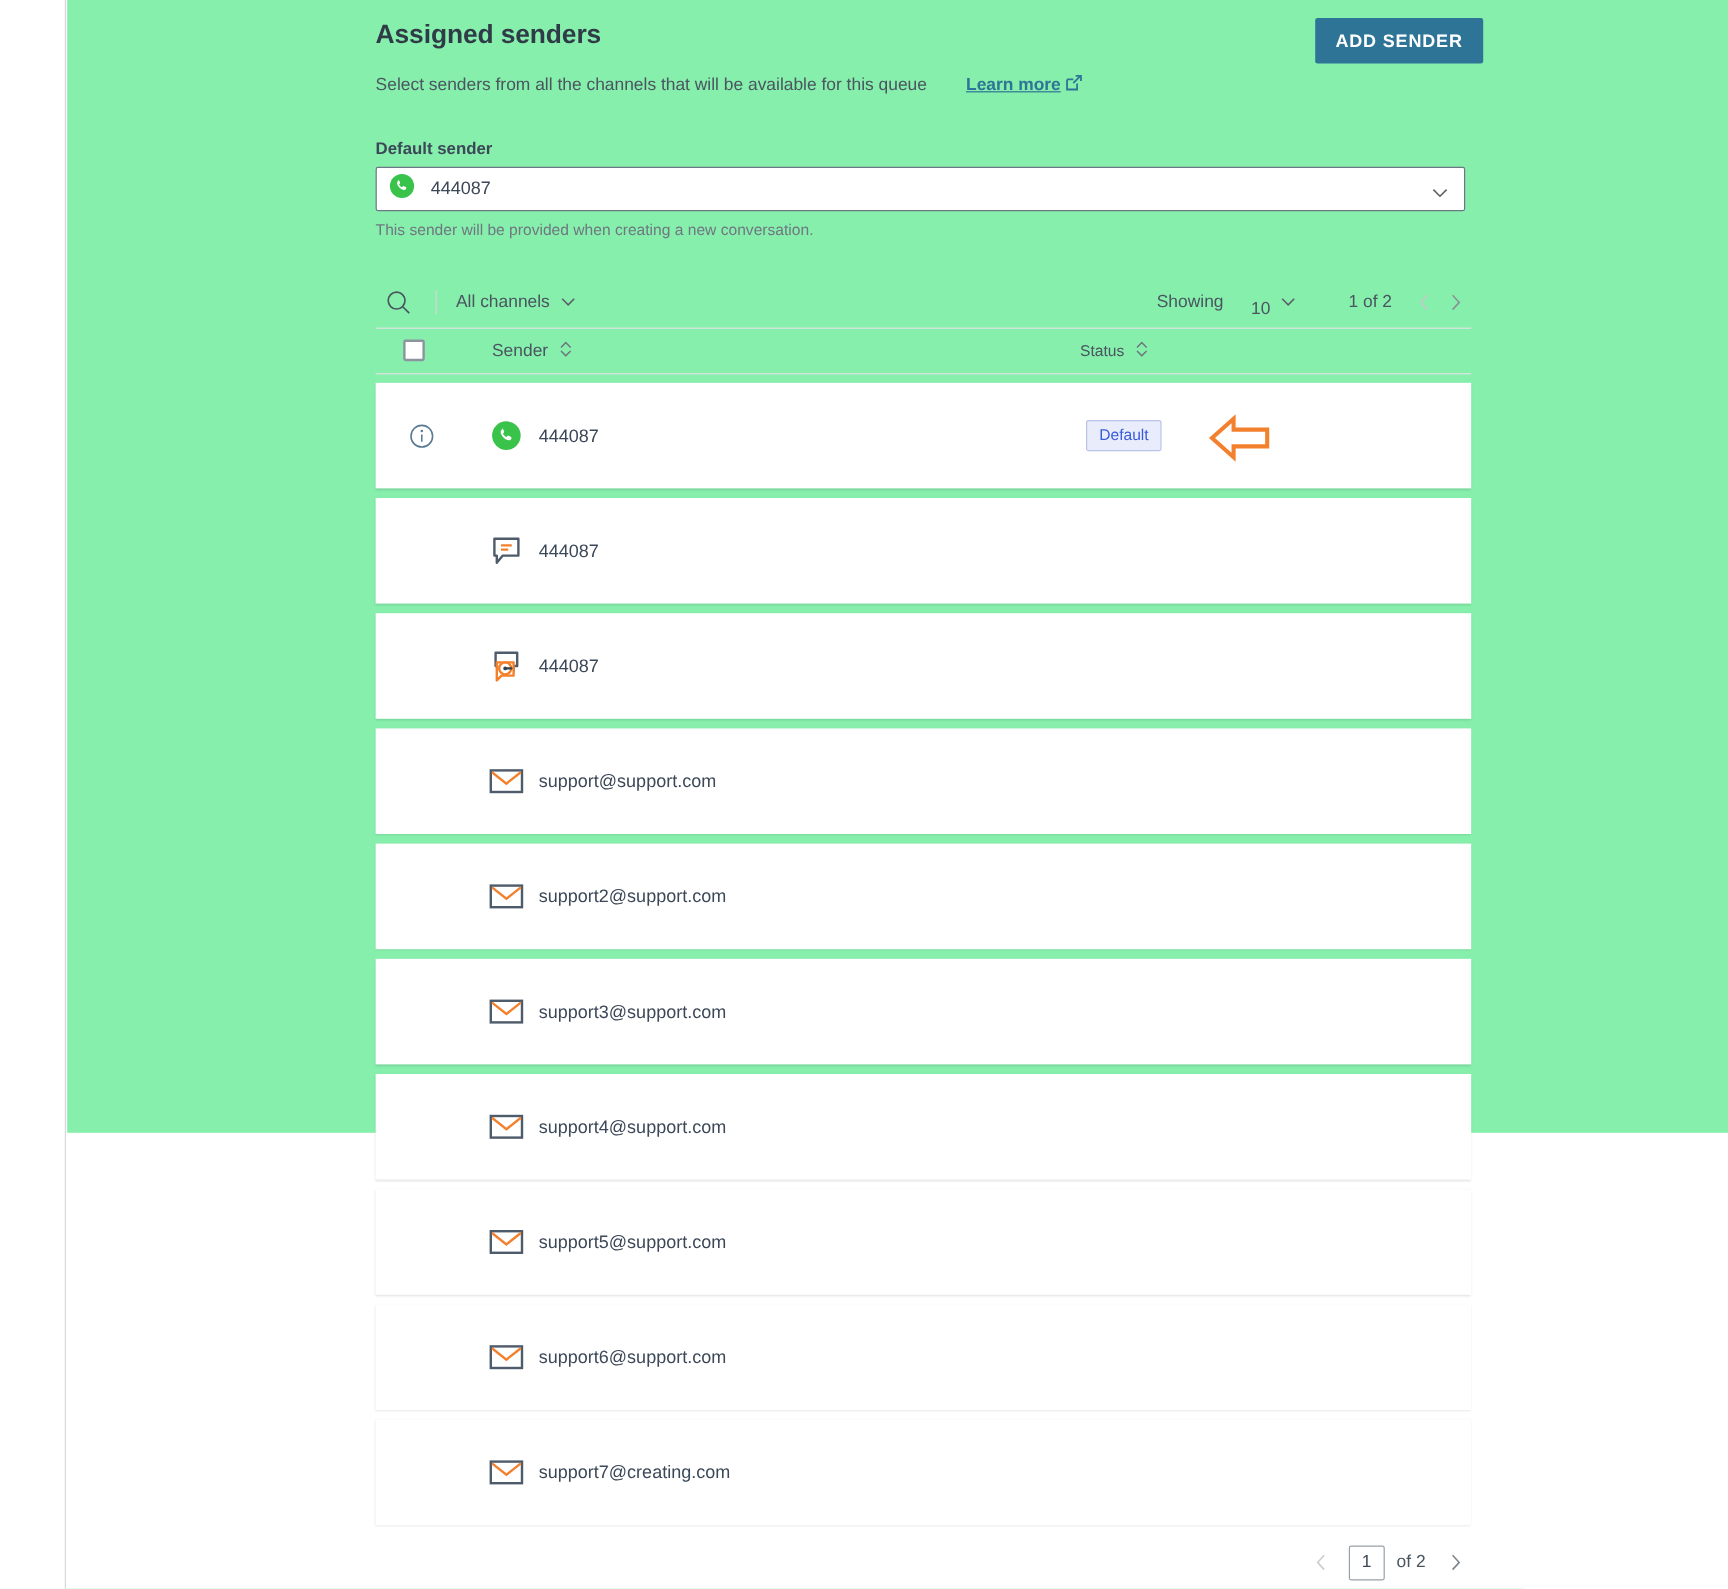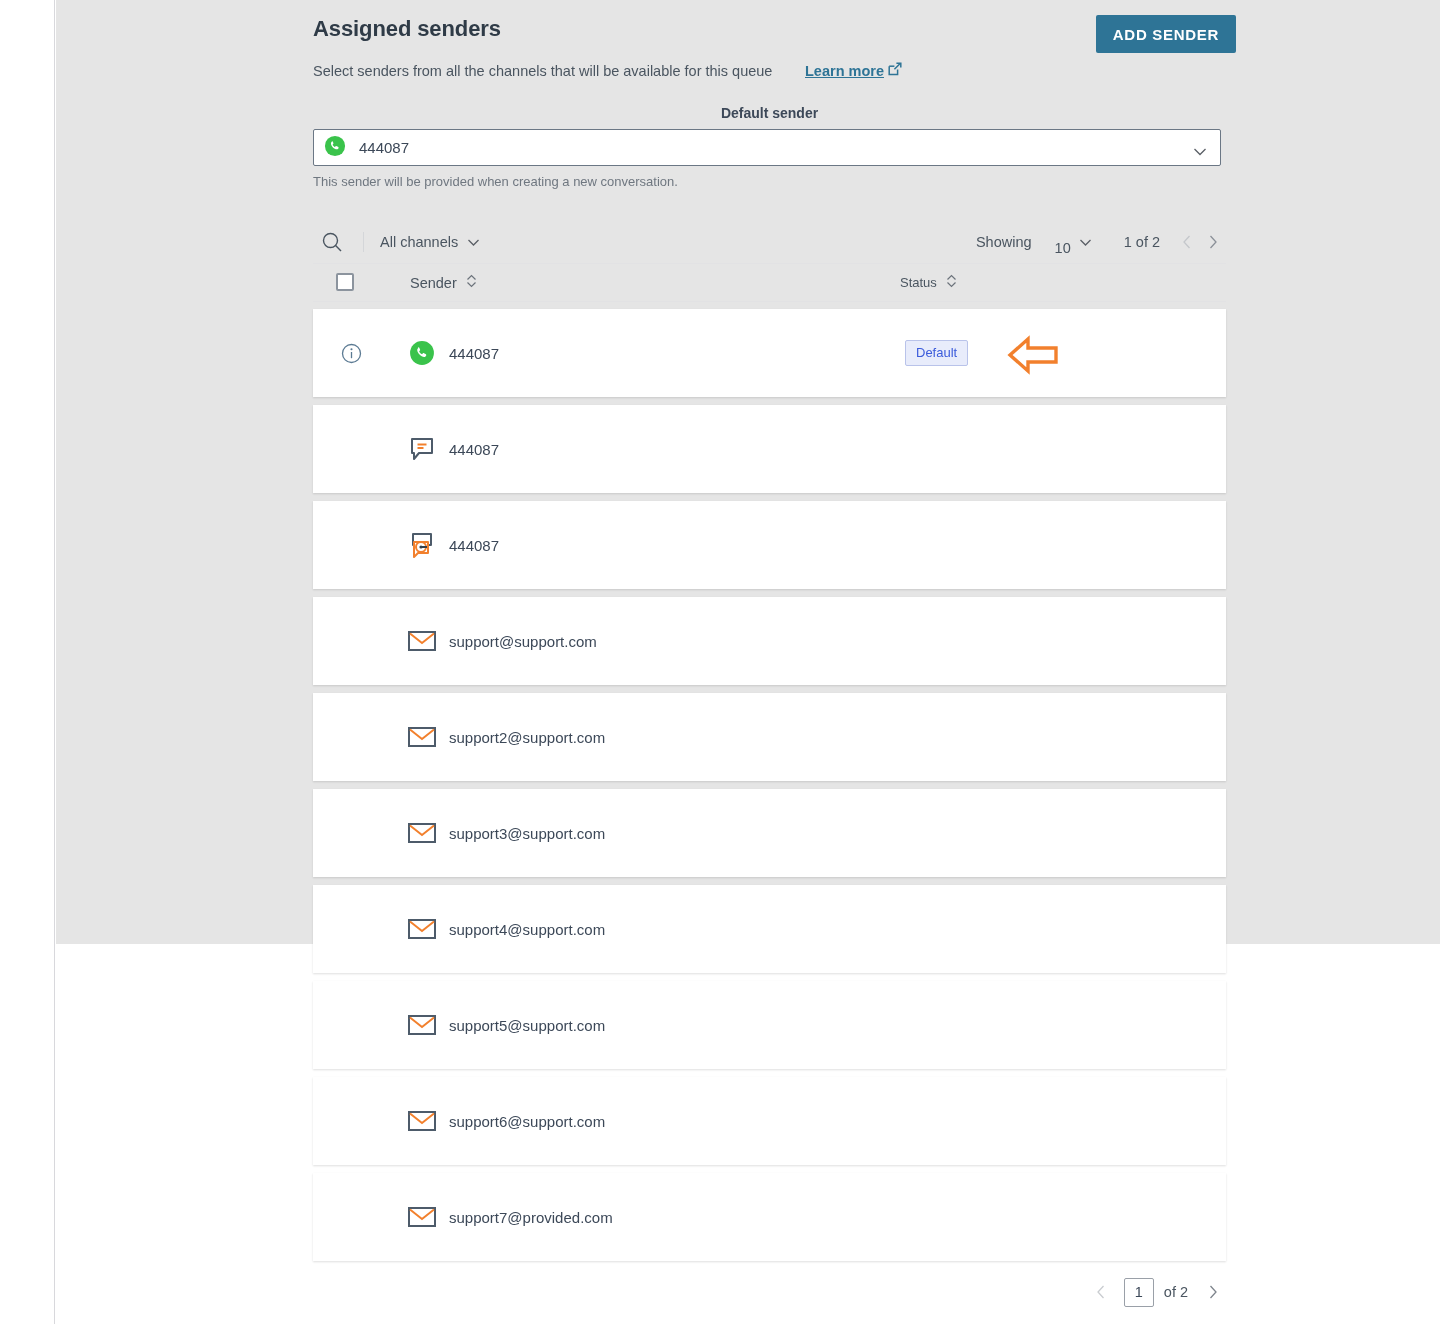--- a/index.html
+++ b/index.html
@@ -20,21 +20,21 @@
     left: 0; top: 0;
     width: 55px; height: 1324px;
     background: #ffffff;
     border-right: 1px solid #d8d8dc;
   }
 
   .page {
     position: absolute;
     left: 56px; top: 0;
     width: 1384px; height: 944px;
-    background: #e5e5e5;
+    background: #86efac;
   }
 
   .content {
     position: absolute;
     left: 257px;           
     top: 0;
     width: 913px;          
   }
 
   
@@ -87,25 +87,24 @@
   }
   .ext-icon {
     position: absolute;
     left: 574px; top: -2px;
     width: 16px; height: 16px;
     cursor: pointer;
   }
 
   
   .field-label {
-    margin-top: 12px;
+    margin-top: 22px;
     font-size: 14px;
     font-weight: bold;
     color: #3c4858;
-    text-align: center;
   }
   .select-box {
     margin-top: 8px;
     height: 37px;
     width: 908px;
     background: #ffffff;
     border: 1px solid #6b7785;
     border-radius: 2px;
     display: flex;
     align-items: center;
@@ -160,21 +159,21 @@
     right: 0; top: 0;
     height: 44px;
     display: flex;
     align-items: center;
     gap: 0;
     font-size: 14.5px;
     color: #4a5560;
   }
   .showing-label { margin-right: 23px; }
   .showing-count { margin-right: 8px; margin-top: 12px; }
-  .pager-text { margin-left: 32px; margin-right: 14px; text-align: right; }
+  .pager-text { margin-left: 44px; margin-right: 14px; text-align: right; }
   .chev-btn {
     width: 26px; height: 26px;
     display: flex; align-items: center; justify-content: center;
     cursor: pointer;
   }
 
   
   .table-head {
     height: 38px;
     display: flex;
@@ -483,21 +482,21 @@
           </span>
           <span class="row-label">support6@support.com</span>
         </div>
         <div class="row">
           <span class="row-icon">
             <svg width="30" height="24" viewBox="0 0 30 24">
               <rect x="2" y="3" width="26" height="18" fill="#ffffff" stroke="#4d5b6a" stroke-width="2"></rect>
               <path d="M3 4.5 L15 14 L27 4.5" fill="none" stroke="#f2802d" stroke-width="2"></path>
             </svg>
           </span>
-          <span class="row-label">support7@provided.com</span>
+          <span class="row-label">support7@creating.com</span>
         </div>
       </div>
 
     <div class="bottom-pager">
       <span class="chev-btn">
         <svg width="12" height="16" viewBox="0 0 12 16">
             <path d="M8.5 2 L3 8 L8.5 14" fill="none" stroke="#c9ccd0" stroke-width="1.3"></path>
           </svg>
       </span>
       <input class="page-input" value="1" style="">

